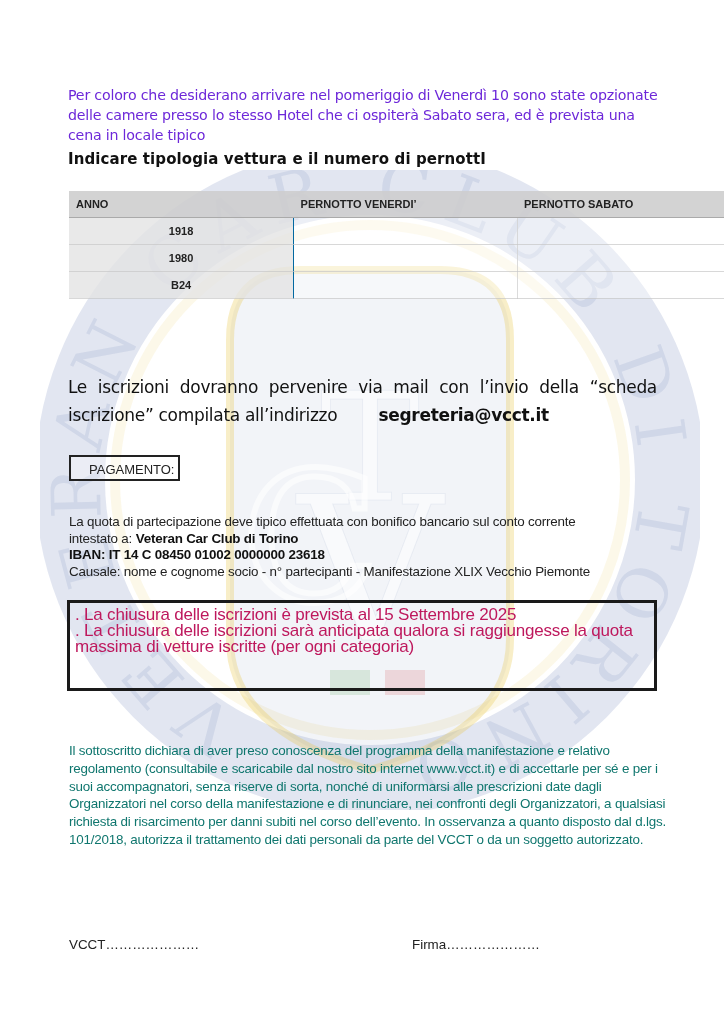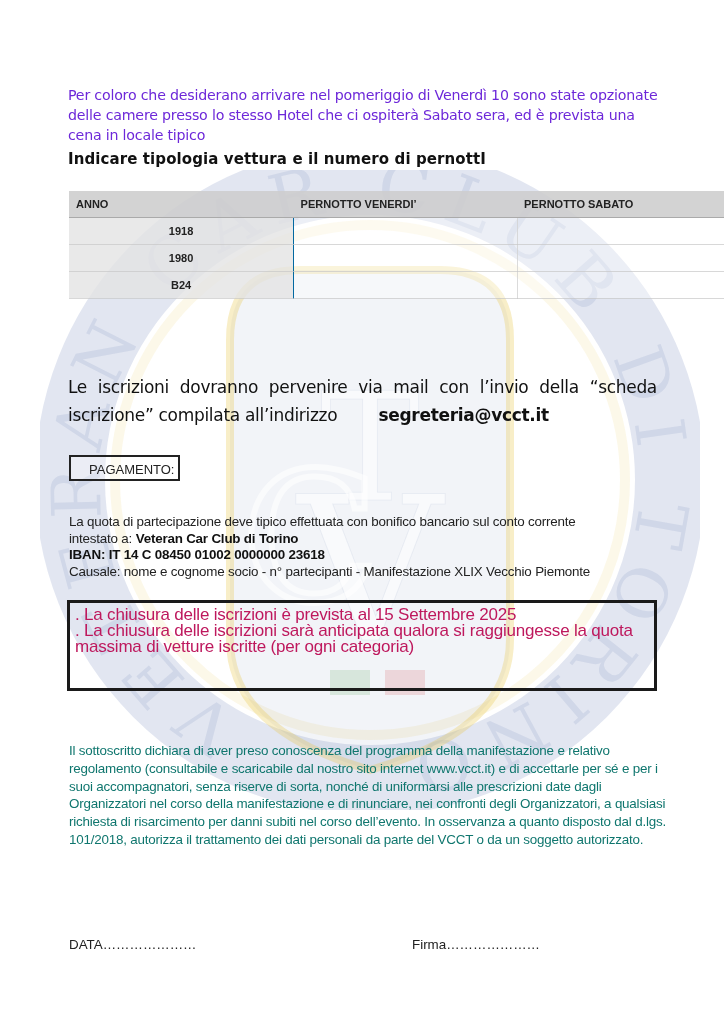--- a/index.html
+++ b/index.html
@@ -104,17 +104,17 @@
   </div>
 
   <div class="closure-box">
     <p>. La chiusura delle iscrizioni è prevista al 15 Settembre 2025</p>
     <p>. La chiusura delle iscrizioni sarà anticipata qualora si raggiungesse la quota massima di vetture iscritte (per ogni categoria)</p>
   </div>
 
   <p class="declaration">Il sottoscritto dichiara di aver preso conoscenza del programma della manifestazione e relativo regolamento (consultabile e scaricabile dal nostro sito internet www.vcct.it) e di accettarle per sé e per i suoi accompagnatori, senza riserve di sorta, nonché di uniformarsi alle prescrizioni date dagli Organizzatori nel corso della manifestazione e di rinunciare, nei confronti degli Organizzatori, a qualsiasi richiesta di risarcimento per danni subiti nel corso dell’evento. In osservanza a quanto disposto dal d.lgs. 101/2018, autorizza il trattamento dei dati personali da parte del VCCT o da un soggetto autorizzato.</p>
 
   <div class="sign-row">
-    <span class="date">DATA…………………</span>
+    <span class="date">VCCT…………………</span>
     <span class="firma">Firma…………………</span>
   </div>
 
 </div>
 
 </body></html>

